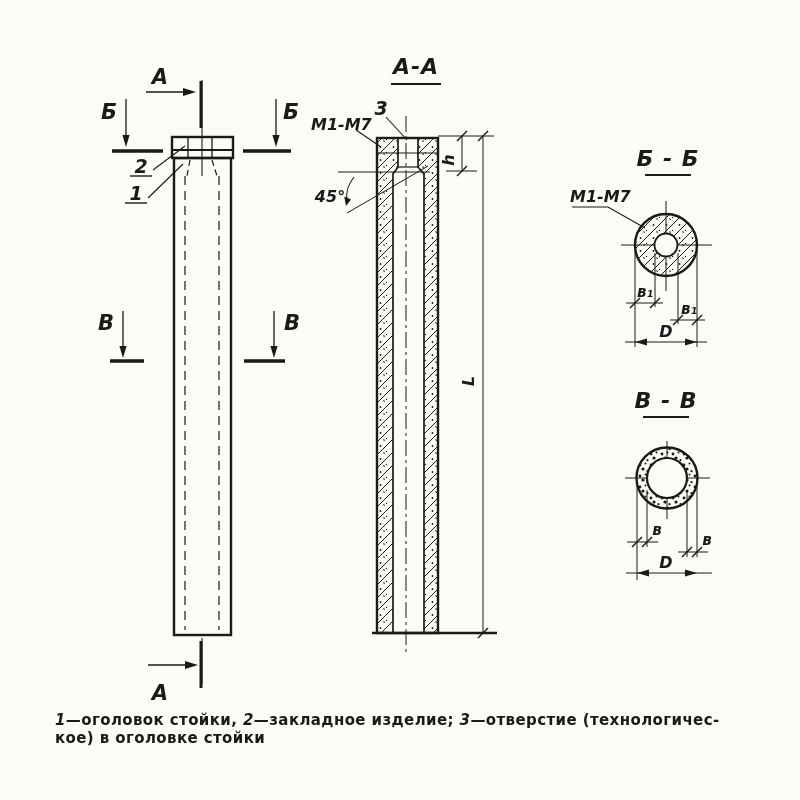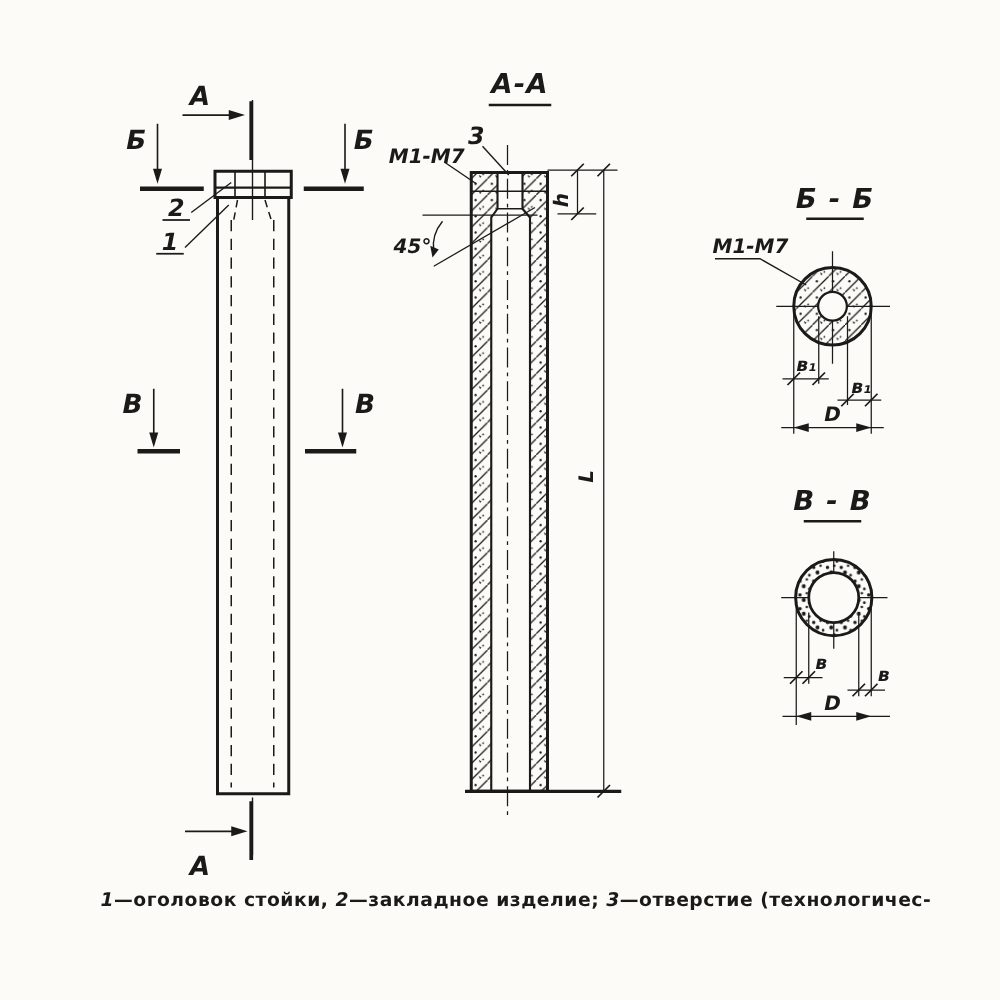--- a/index.html
+++ b/index.html
@@ -7,21 +7,21 @@
     position:relative;width:800px;height:800px;background:#fcfbf7;
     font-family:"DejaVu Sans", sans-serif;color:#1b1a18;overflow:hidden;
   }
   svg text{fill:#1b1a18;}
   .lbl-marker{font-size:21px;font-style:italic;font-weight:bold;}
   .lbl-title{font-size:22px;font-style:italic;font-weight:bold;letter-spacing:1px;}
   .lbl-callout{font-size:19px;font-style:italic;font-weight:bold;}
   .lbl-dim{font-size:16px;font-style:italic;font-weight:bold;}
   .lbl-small{font-size:15px;font-style:italic;font-weight:bold;}
   .caption{
-    position:absolute;left:55px;right:55px;top:711px;text-align:right;
+    position:absolute;left:55px;right:55px;top:711px;text-align:left;
     font-weight:bold;font-size:15px;line-height:18px;letter-spacing:0.4px;
     color:#1b1a18;
   }
   .caption .num{font-style:italic;}
 </style>
 </head>
 <body>
 
 <div class="canvas">
 <svg viewBox="0 0 800 800" width="800" height="800">
@@ -235,14 +235,15 @@
       <text x="666" y="568" class="lbl-dim" text-anchor="middle" stroke="none">D</text>
     </g>
   </g>
 </svg>
 
 
 <div class="caption">
   <div>
     <span class="num">1</span><span>—оголовок стойки, </span><span class="num">2</span><span>—закладное изделие; </span><span class="num">3</span><span>—отверстие (технологичес-</span>
   </div>
+  <div>кое) в оголовке стойки</div>
 </div>
 </div>
 
 </body></html>

